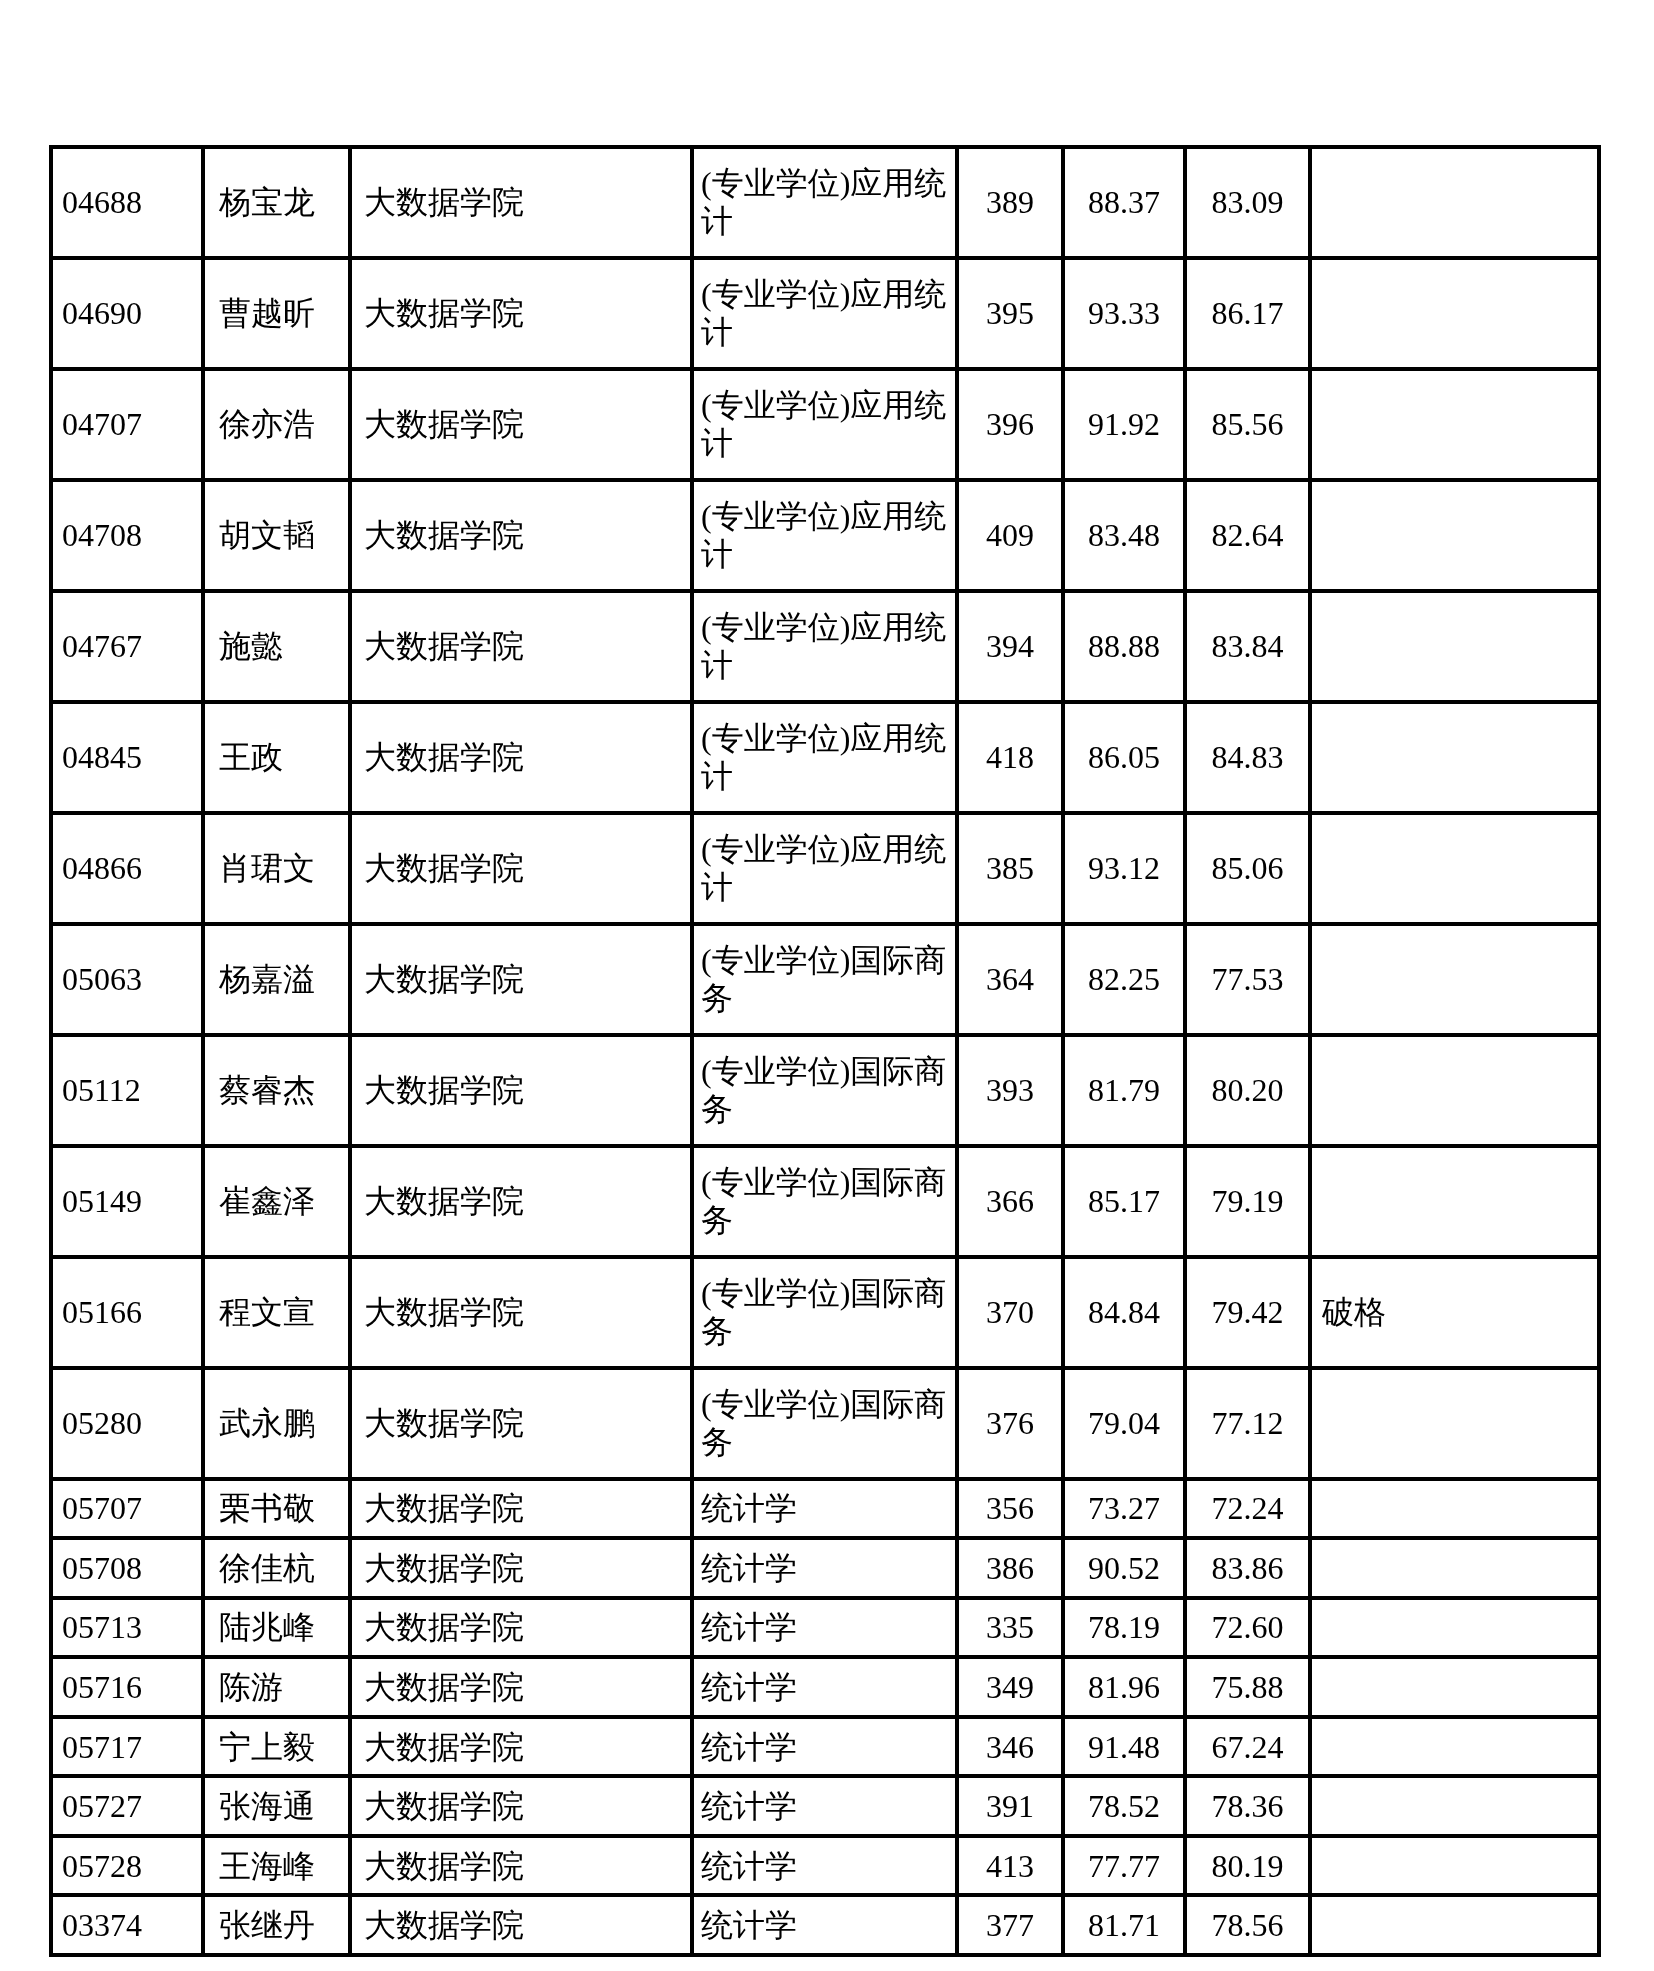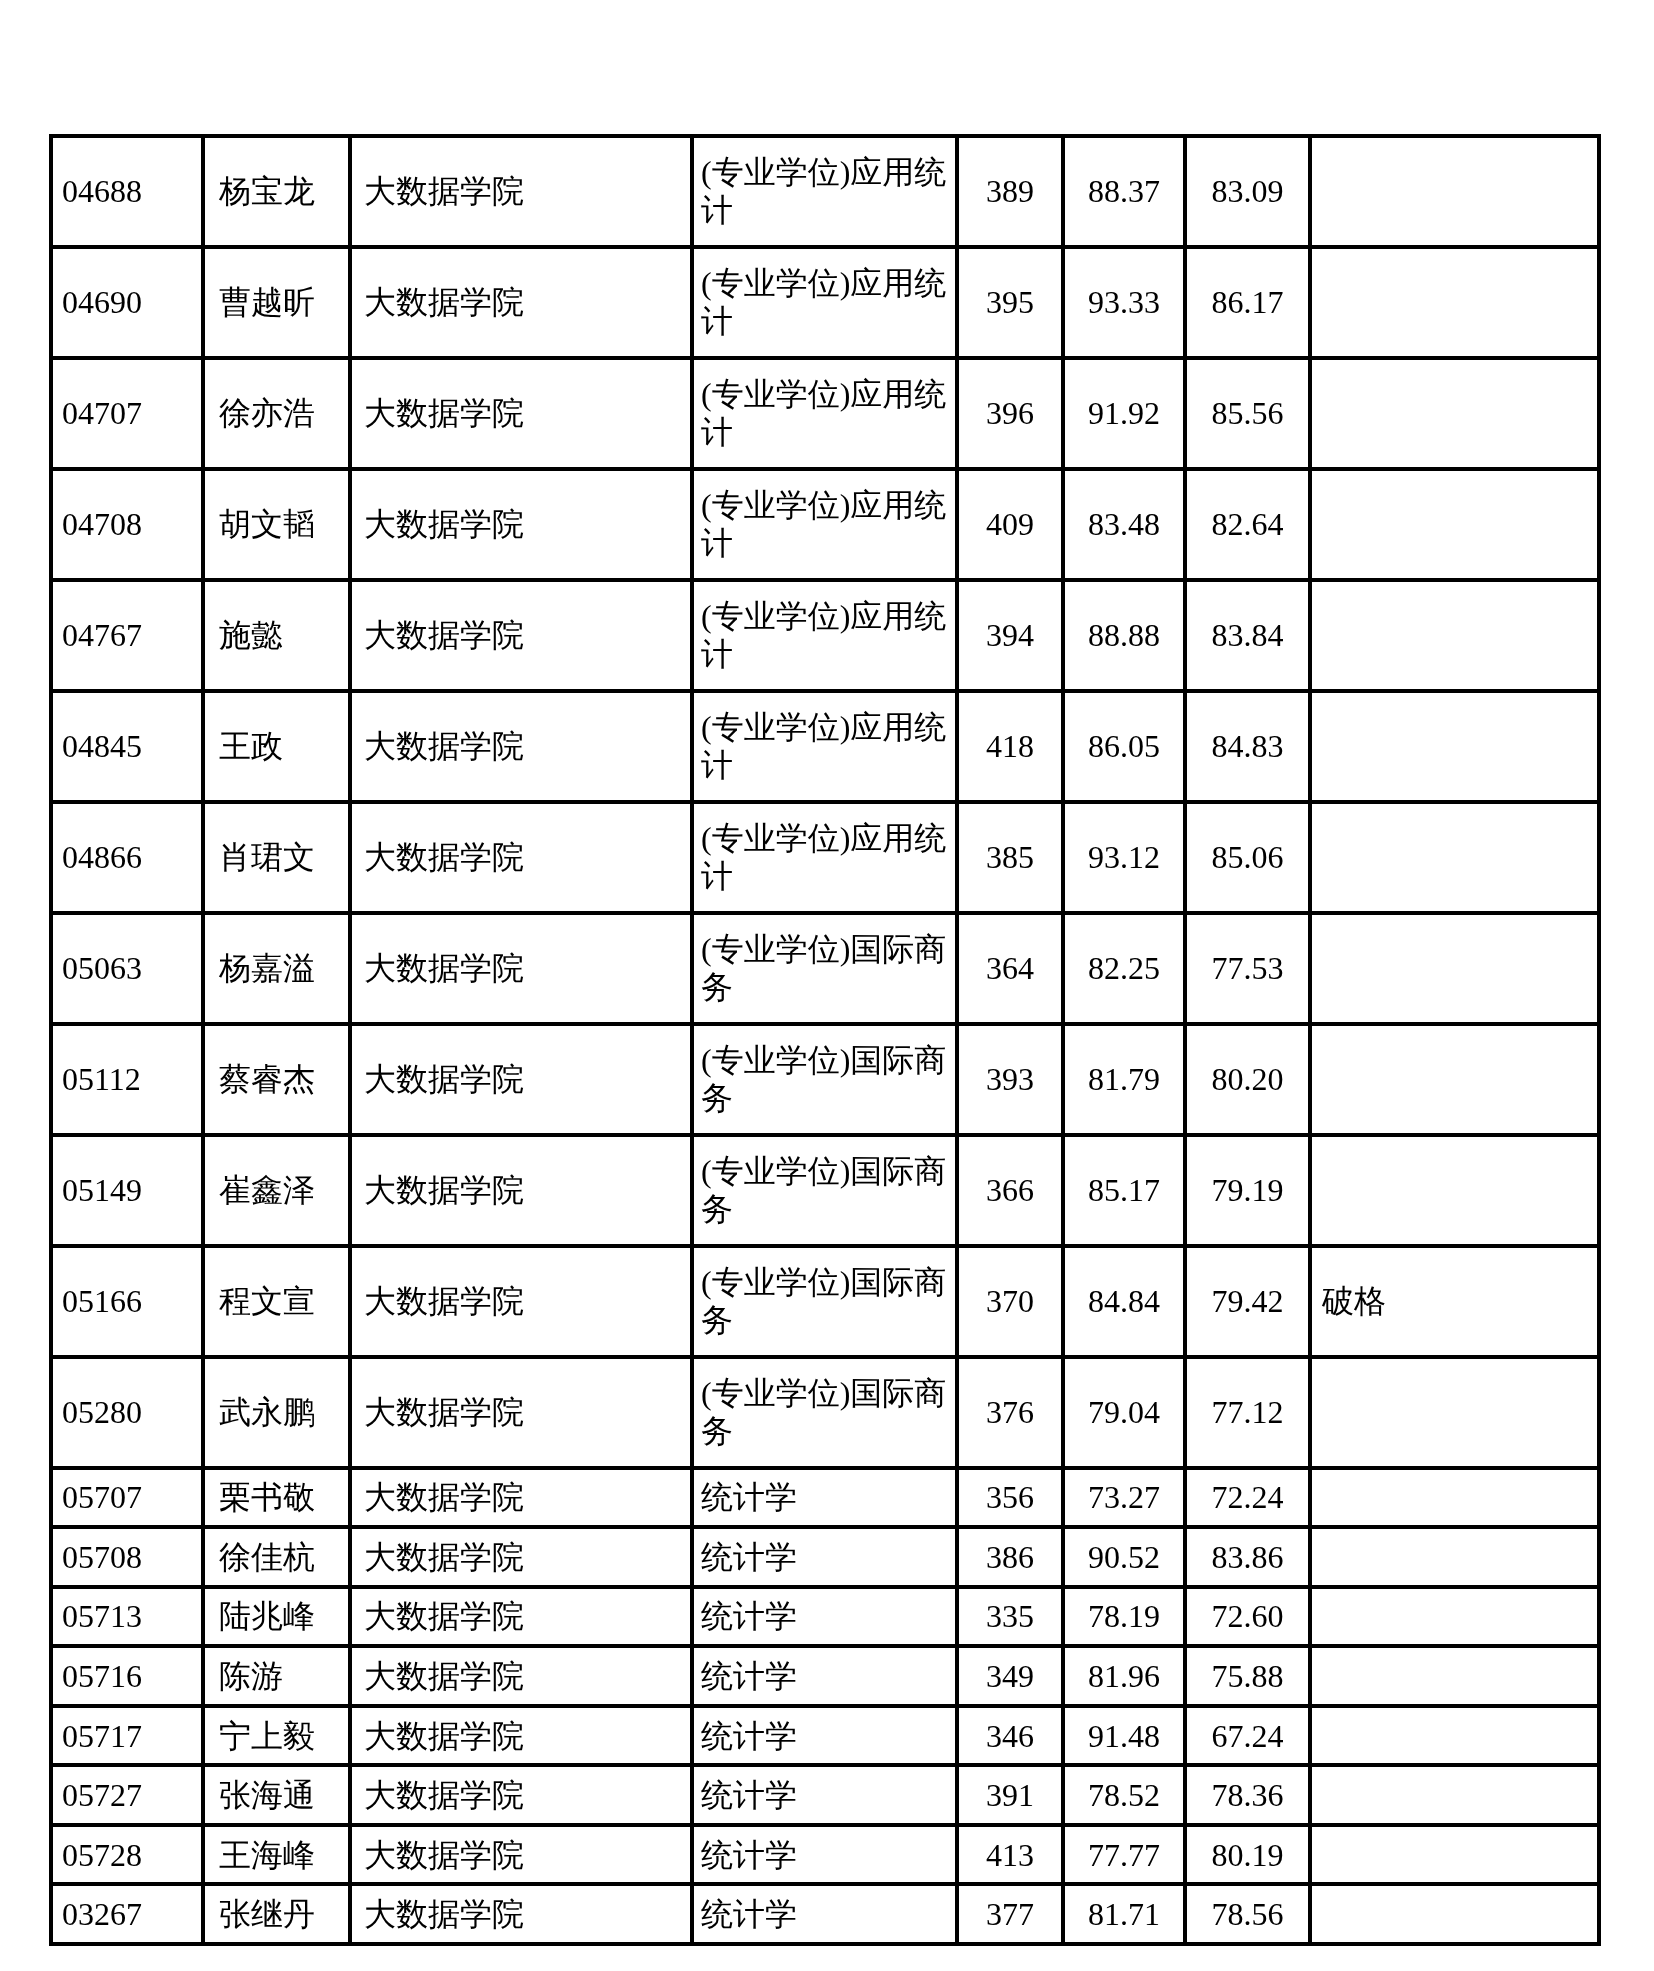--- a/index.html
+++ b/index.html
@@ -10,21 +10,21 @@
   body {
     width: 1654px;
     height: 1971px;
     position: relative;
     font-family: "Liberation Serif", "DejaVu Serif", serif;
     color: #000000;
   }
   .table-wrap {
     position: absolute;
     left: 49px;
-    top: 134px;
+    top: 145px;
     width: 1550px;
     height: 1814px;
   }
   table.admission {
     border-collapse: collapse;
     table-layout: fixed;
     width: 1548px;
     height: 1812px;
     background: #ffffff;
   }
@@ -243,21 +243,21 @@
     <td class="c-id">05728</td>
     <td class="c-name">王海峰</td>
     <td class="c-college">大数据学院</td>
     <td class="c-major">统计学</td>
     <td class="c-score">413</td>
     <td class="c-score">77.77</td>
     <td class="c-score">80.19</td>
     <td class="c-remark"></td>
   </tr>
         <tr>
-    <td class="c-id">03267</td>
+    <td class="c-id">03374</td>
     <td class="c-name">张继丹</td>
     <td class="c-college">大数据学院</td>
     <td class="c-major">统计学</td>
     <td class="c-score">377</td>
     <td class="c-score">81.71</td>
     <td class="c-score">78.56</td>
     <td class="c-remark"></td>
   </tr>
       </tbody>
   </table>

